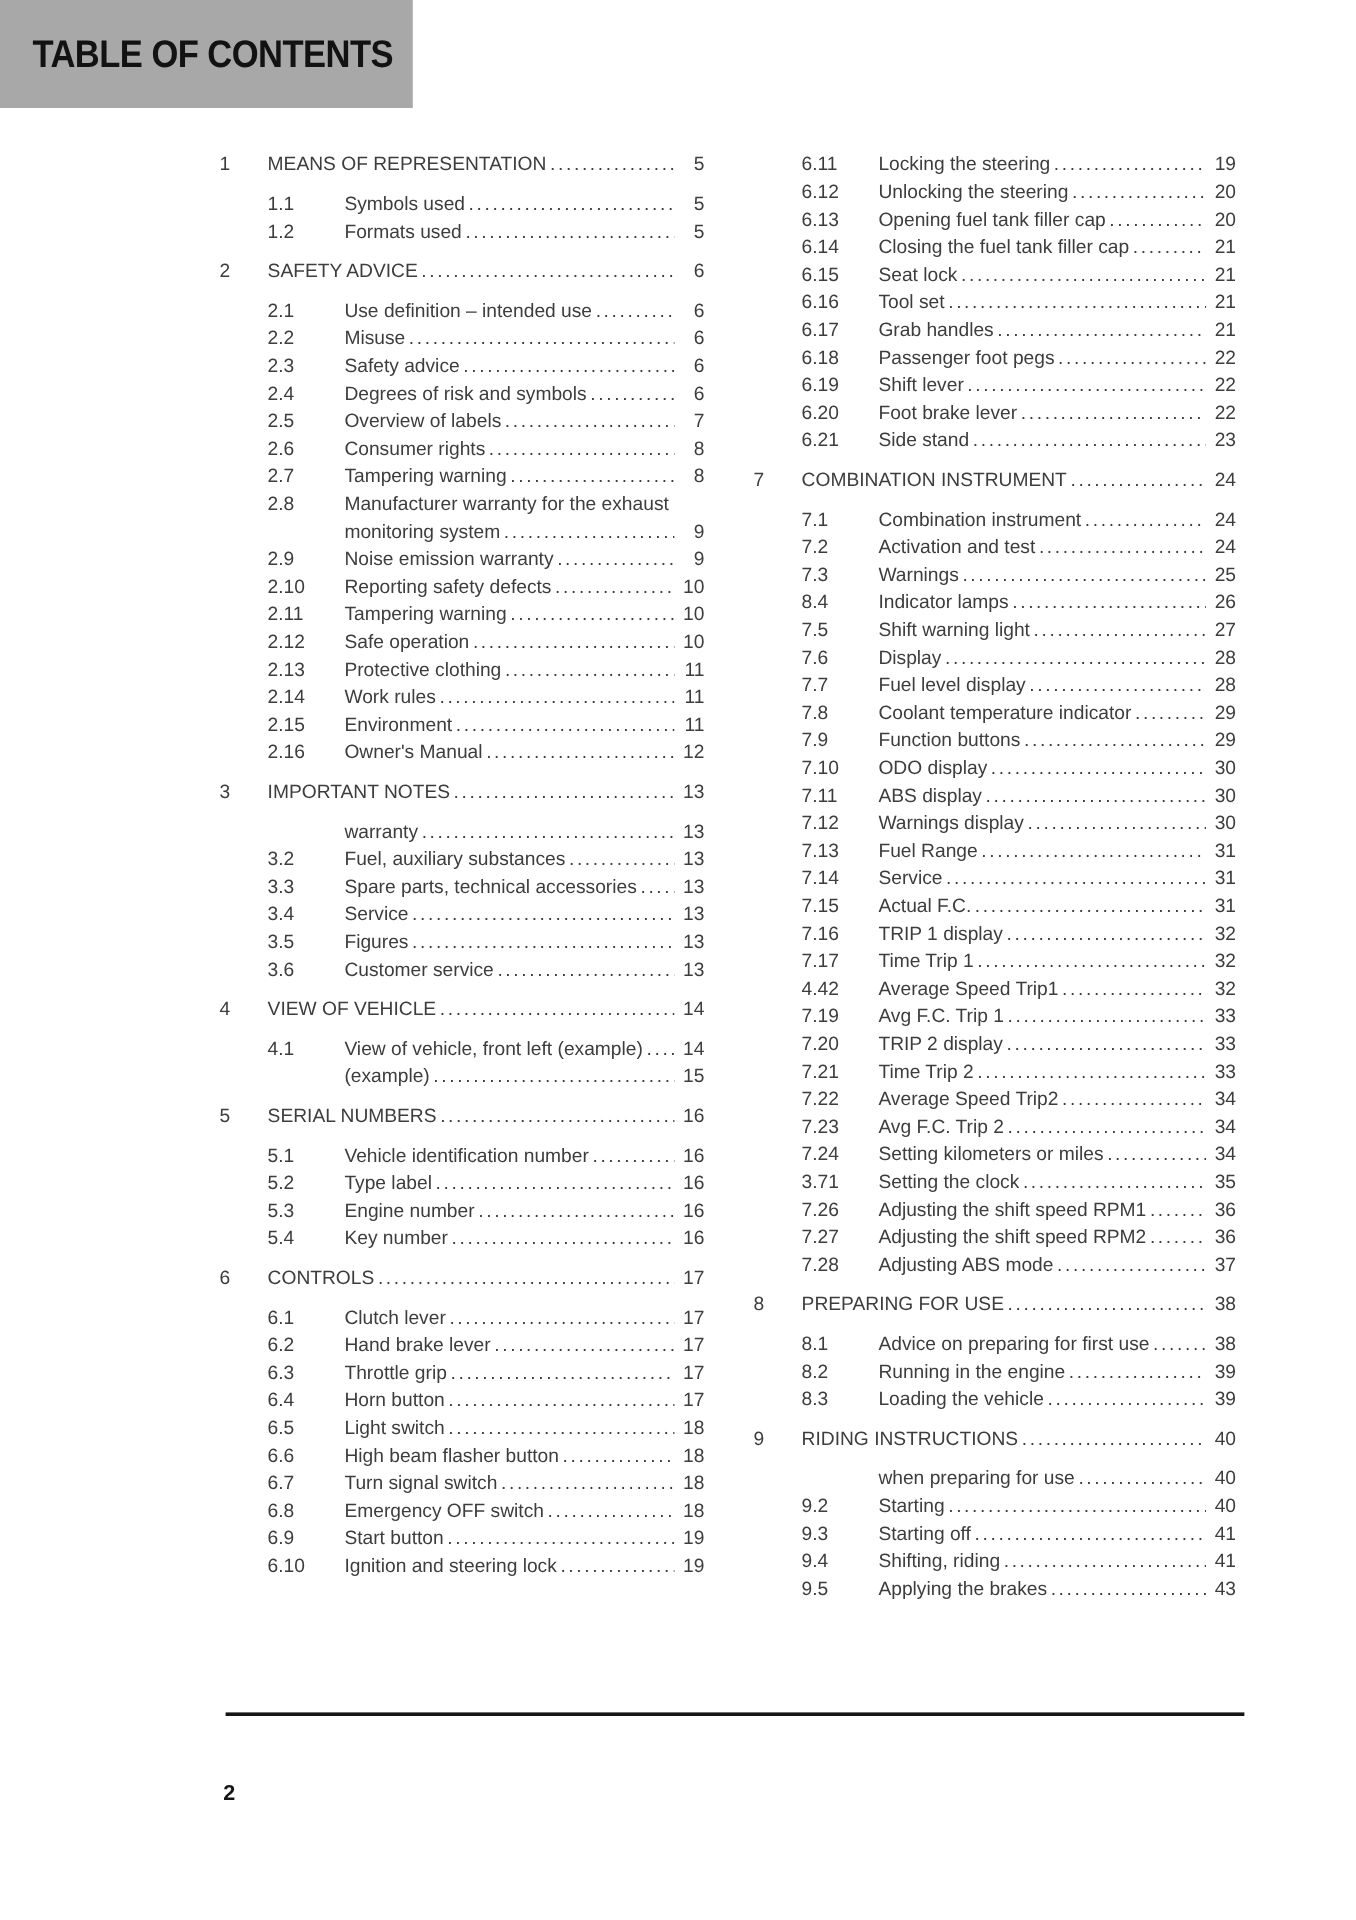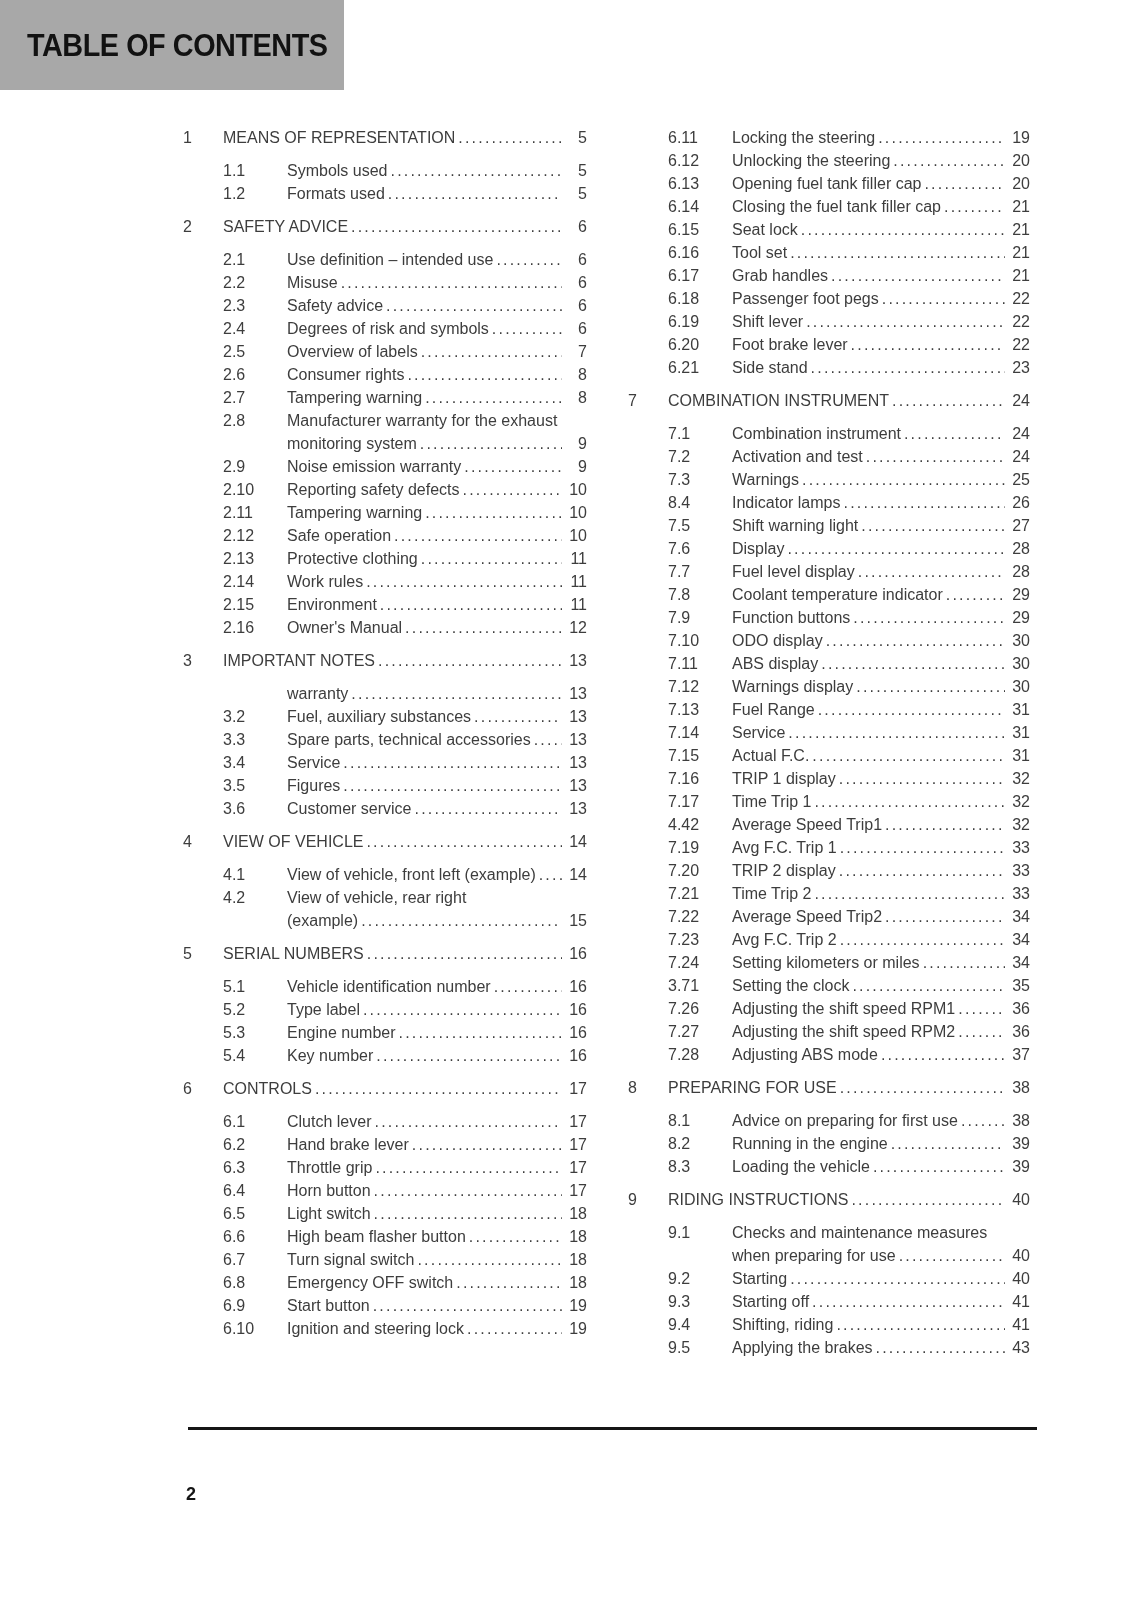--- a/index.html
+++ b/index.html
@@ -249,25 +249,20 @@
       </div>
       <div class="row item-row">
         <span class="indent"></span>
         <span class="item-num">4.1</span>
         <span class="t">View of vehicle, front left (example)</span>
         <span class="leader">......................................................................................................................................................</span>
         <span class="page">14</span>
       </div>
       <div class="row item-row">
         <span class="indent"></span>
-        <span class="item-num">4.2</span>
-        <span class="t">View of vehicle, rear right</span>
-      </div>
-      <div class="row item-row">
-        <span class="indent"></span>
         <span class="item-num"></span>
         <span class="t">(example)</span>
         <span class="leader">......................................................................................................................................................</span>
         <span class="page">15</span>
       </div>
     </div>
     <div class="block">
       <div class="row sec-row">
         <span class="sec-num">5</span>
         <span class="t">SERIAL NUMBERS</span>
@@ -694,25 +689,20 @@
         <span class="leader">......................................................................................................................................................</span>
         <span class="page">39</span>
       </div>
     </div>
     <div class="block">
       <div class="row sec-row">
         <span class="sec-num">9</span>
         <span class="t">RIDING INSTRUCTIONS</span>
         <span class="leader">......................................................................................................................................................</span>
         <span class="page">40</span>
-      </div>
-      <div class="row item-row">
-        <span class="indent"></span>
-        <span class="item-num">9.1</span>
-        <span class="t">Checks and maintenance measures</span>
       </div>
       <div class="row item-row">
         <span class="indent"></span>
         <span class="item-num"></span>
         <span class="t">when preparing for use</span>
         <span class="leader">......................................................................................................................................................</span>
         <span class="page">40</span>
       </div>
       <div class="row item-row">
         <span class="indent"></span>

